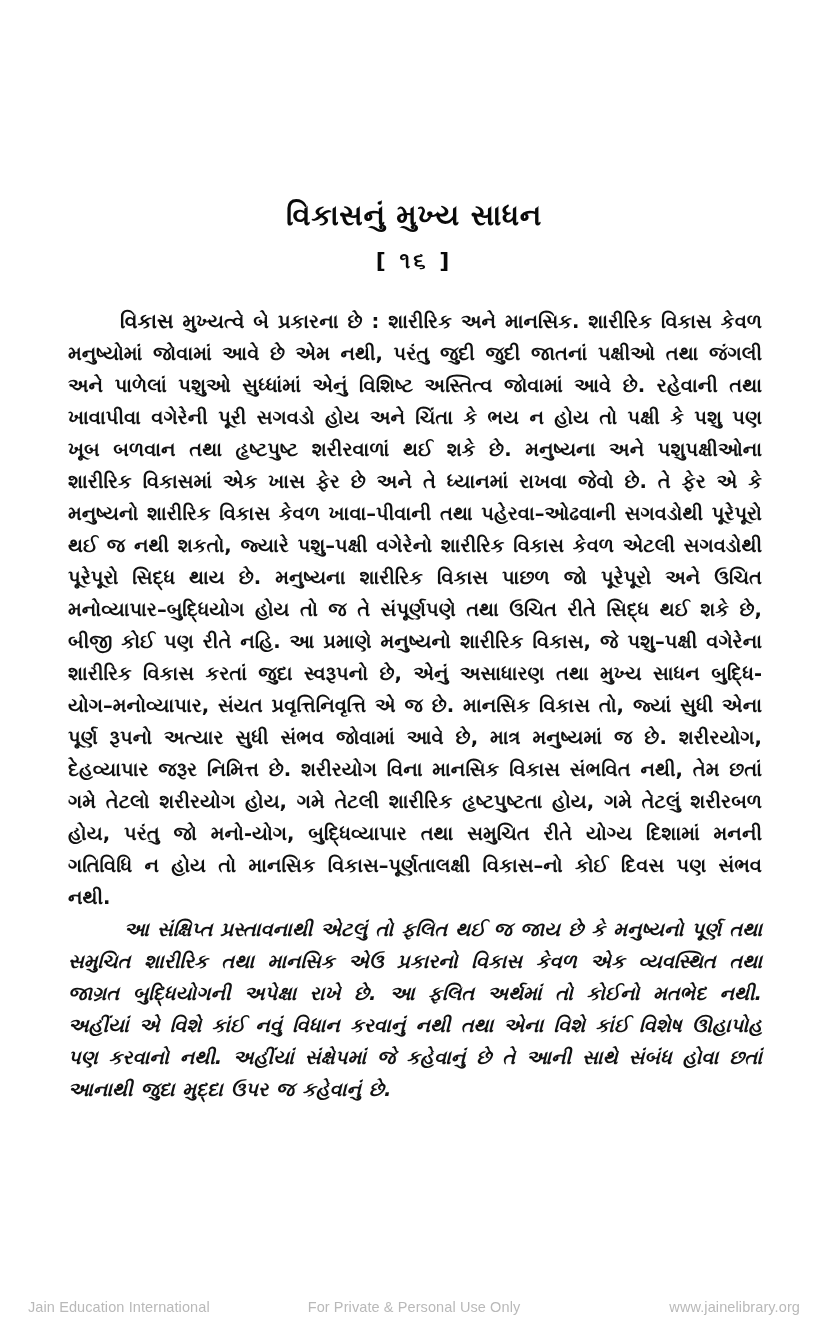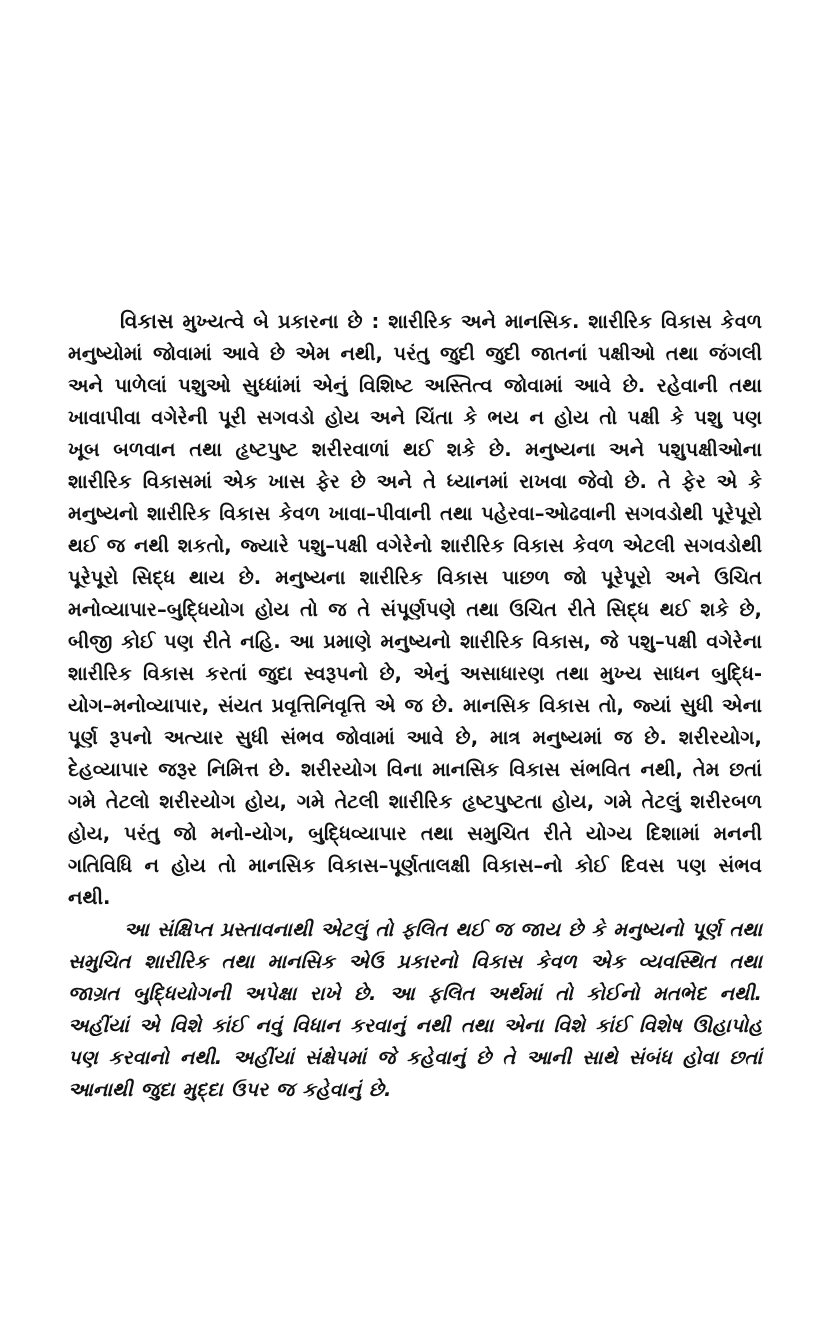--- a/index.html
+++ b/index.html
@@ -118,22 +118,29 @@
     right: 28px;
     white-space: nowrap;
   }
 </style>
 </head>
 <body>
 
 <div class="page">
 
   <div class="title-block">
+    <h1 class="page-title">વિકાસનું મુખ્ય સાધન</h1>
+    <span class="chapter-marker">[ ૧૬ ]</span>
   </div>
 
   <div class="body-text">
     <p class="para first"><span class="lead">વિકાસ</span><span> મુખ્યત્વે બે પ્રકારના છે : શારીરિક અને માનસિક. શારીરિક વિકાસ કેવળ મનુષ્યોમાં જોવામાં આવે છે એમ નથી, પરંતુ જુદી જુદી જાતનાં પક્ષીઓ તથા જંગલી અને પાળેલાં પશુઓ સુધ્ધાંમાં એનું વિશિષ્ટ અસ્તિત્વ જોવામાં આવે છે. રહેવાની તથા ખાવાપીવા વગેરેની પૂરી સગવડો હોય અને ચિંતા કે ભય ન હોય તો પક્ષી કે પશુ પણ ખૂબ બળવાન તથા હૃષ્ટપુષ્ટ શરીરવાળાં થઈ શકે છે. મનુષ્યના અને પશુપક્ષીઓના શારીરિક વિકાસમાં એક ખાસ ફેર છે અને તે ધ્યાનમાં રાખવા જેવો છે. તે ફેર એ કે મનુષ્યનો શારીરિક વિકાસ કેવળ ખાવા–પીવાની તથા પહેરવા–ઓઢવાની સગવડોથી પૂરેપૂરો થઈ જ નથી શકતો, જ્યારે પશુ–પક્ષી વગેરેનો શારીરિક વિકાસ કેવળ એટલી સગવડોથી પૂરેપૂરો સિદ્ધ થાય છે. મનુષ્યના શારીરિક વિકાસ પાછળ જો પૂરેપૂરો અને ઉચિત મનોવ્યાપાર–બુદ્ધિયોગ હોય તો જ તે સંપૂર્ણપણે તથા ઉચિત રીતે સિદ્ધ થઈ શકે છે, બીજી કોઈ પણ રીતે નહિ. આ પ્રમાણે મનુષ્યનો શારીરિક વિકાસ, જે પશુ–પક્ષી વગેરેના શારીરિક વિકાસ કરતાં જુદા સ્વરૂપનો છે, એનું અસાધારણ તથા મુખ્ય સાધન બુદ્ધિ-યોગ–મનોવ્યાપાર, સંયત પ્રવૃત્તિનિવૃત્તિ એ જ છે. માનસિક વિકાસ તો, જ્યાં સુધી એના પૂર્ણ રૂપનો અત્યાર સુધી સંભવ જોવામાં આવે છે, માત્ર મનુષ્યમાં જ છે. શરીરયોગ, દેહવ્યાપાર જરૂર નિમિત્ત છે. શરીરયોગ વિના માનસિક વિકાસ સંભવિત નથી, તેમ છતાં ગમે તેટલો શરીરયોગ હોય, ગમે તેટલી શારીરિક હૃષ્ટપુષ્ટતા હોય, ગમે તેટલું શરીરબળ હોય, પરંતુ જો મનો-યોગ, બુદ્ધિવ્યાપાર તથા સમુચિત રીતે યોગ્ય દિશામાં મનની ગતિવિધિ ન હોય તો માનસિક વિકાસ–પૂર્ણતાલક્ષી વિકાસ–નો કોઈ દિવસ પણ સંભવ નથી.</span></p>
 
     <p class="para"><span>આ સંક્ષિપ્ત પ્રસ્તાવનાથી એટલું તો ફલિત થઈ જ જાય છે કે મનુષ્યનો પૂર્ણ તથા સમુચિત શારીરિક તથા માનસિક એઉ પ્રકારનો વિકાસ કેવળ એક વ્યવસ્થિત તથા જાગ્રત બુદ્ધિયોગની અપેક્ષા રાખે છે. આ ફલિત અર્થમાં તો કોઈનો મતભેદ નથી. અહીંયાં એ વિશે કાંઈ નવું વિધાન કરવાનું નથી તથા એના વિશે કાંઈ વિશેષ ઊહાપોહ પણ કરવાનો નથી. અહીંયાં સંક્ષેપમાં જે કહેવાનું છે તે આની સાથે સંબંધ હોવા છતાં આનાથી જુદા મુદ્દા ઉપર જ કહેવાનું છે.</span></p>
   </div>
 
+  <div class="footer">
+    <span class="footer-left">Jain Education International</span>
+    <span class="footer-center">For Private &amp; Personal Use Only</span>
+    <span class="footer-right">www.jainelibrary.org</span>
+  </div>
 
 </div>
 
 </body></html>

